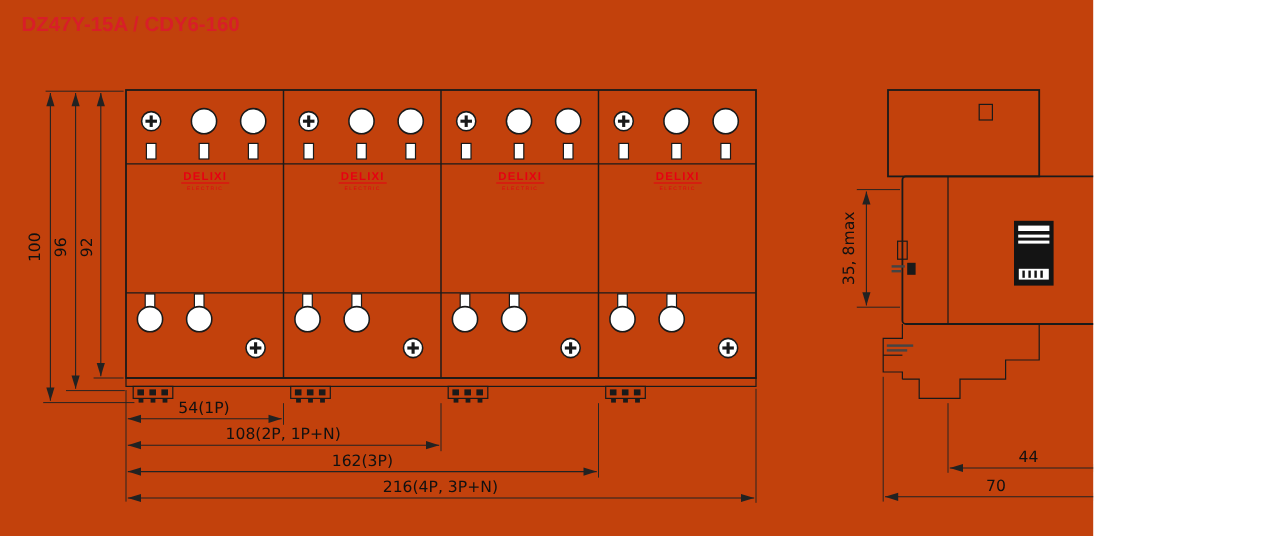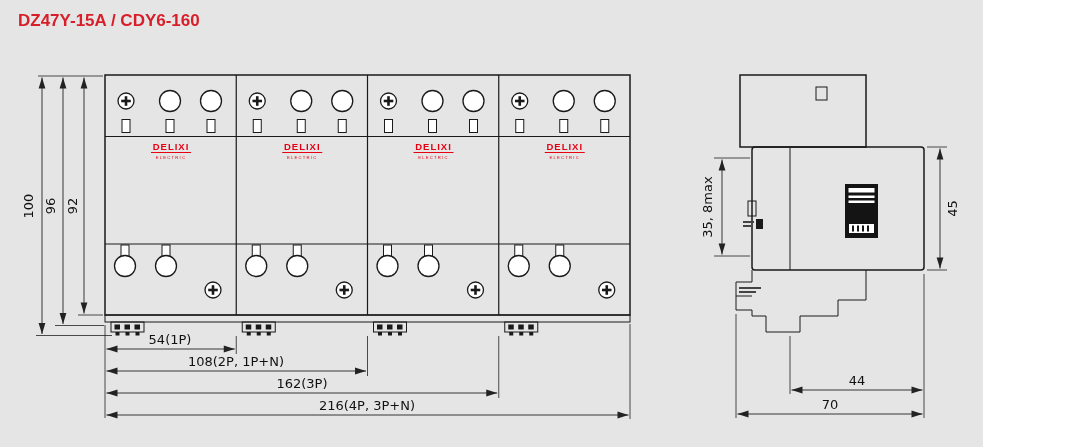--- a/index.html
+++ b/index.html
@@ -1,17 +1,17 @@
 <!DOCTYPE html>
 <html><head>
 <meta charset="utf-8">
 <style>
   html,body{margin:0;padding:0}
   body{background:#ffffff;font-family:"Liberation Sans",sans-serif}
-  .stage{position:relative;width:983px;height:447px;background:#e5e5e5;overflow:hidden}
+  .stage{position:relative;width:911px;height:447px;background:#c2410c;overflow:hidden}
   svg{display:block}
   .ol{fill:none;stroke:#1a1a1a;stroke-width:1.5}
   .th{fill:none;stroke:#1a1a1a;stroke-width:1}
   .sep{stroke:#1a1a1a;stroke-width:1.2}
   .circ{fill:#fff;stroke:#1a1a1a;stroke-width:1.3}
   .slot{fill:#fff;stroke:#1a1a1a;stroke-width:1}
   .fillk{fill:#1a1a1a}
   .cross{stroke:#1a1a1a;stroke-width:2.6}
   .dim{stroke:#222;stroke-width:0.9;fill:none}
   .ext{stroke:#222;stroke-width:0.8;fill:none}

